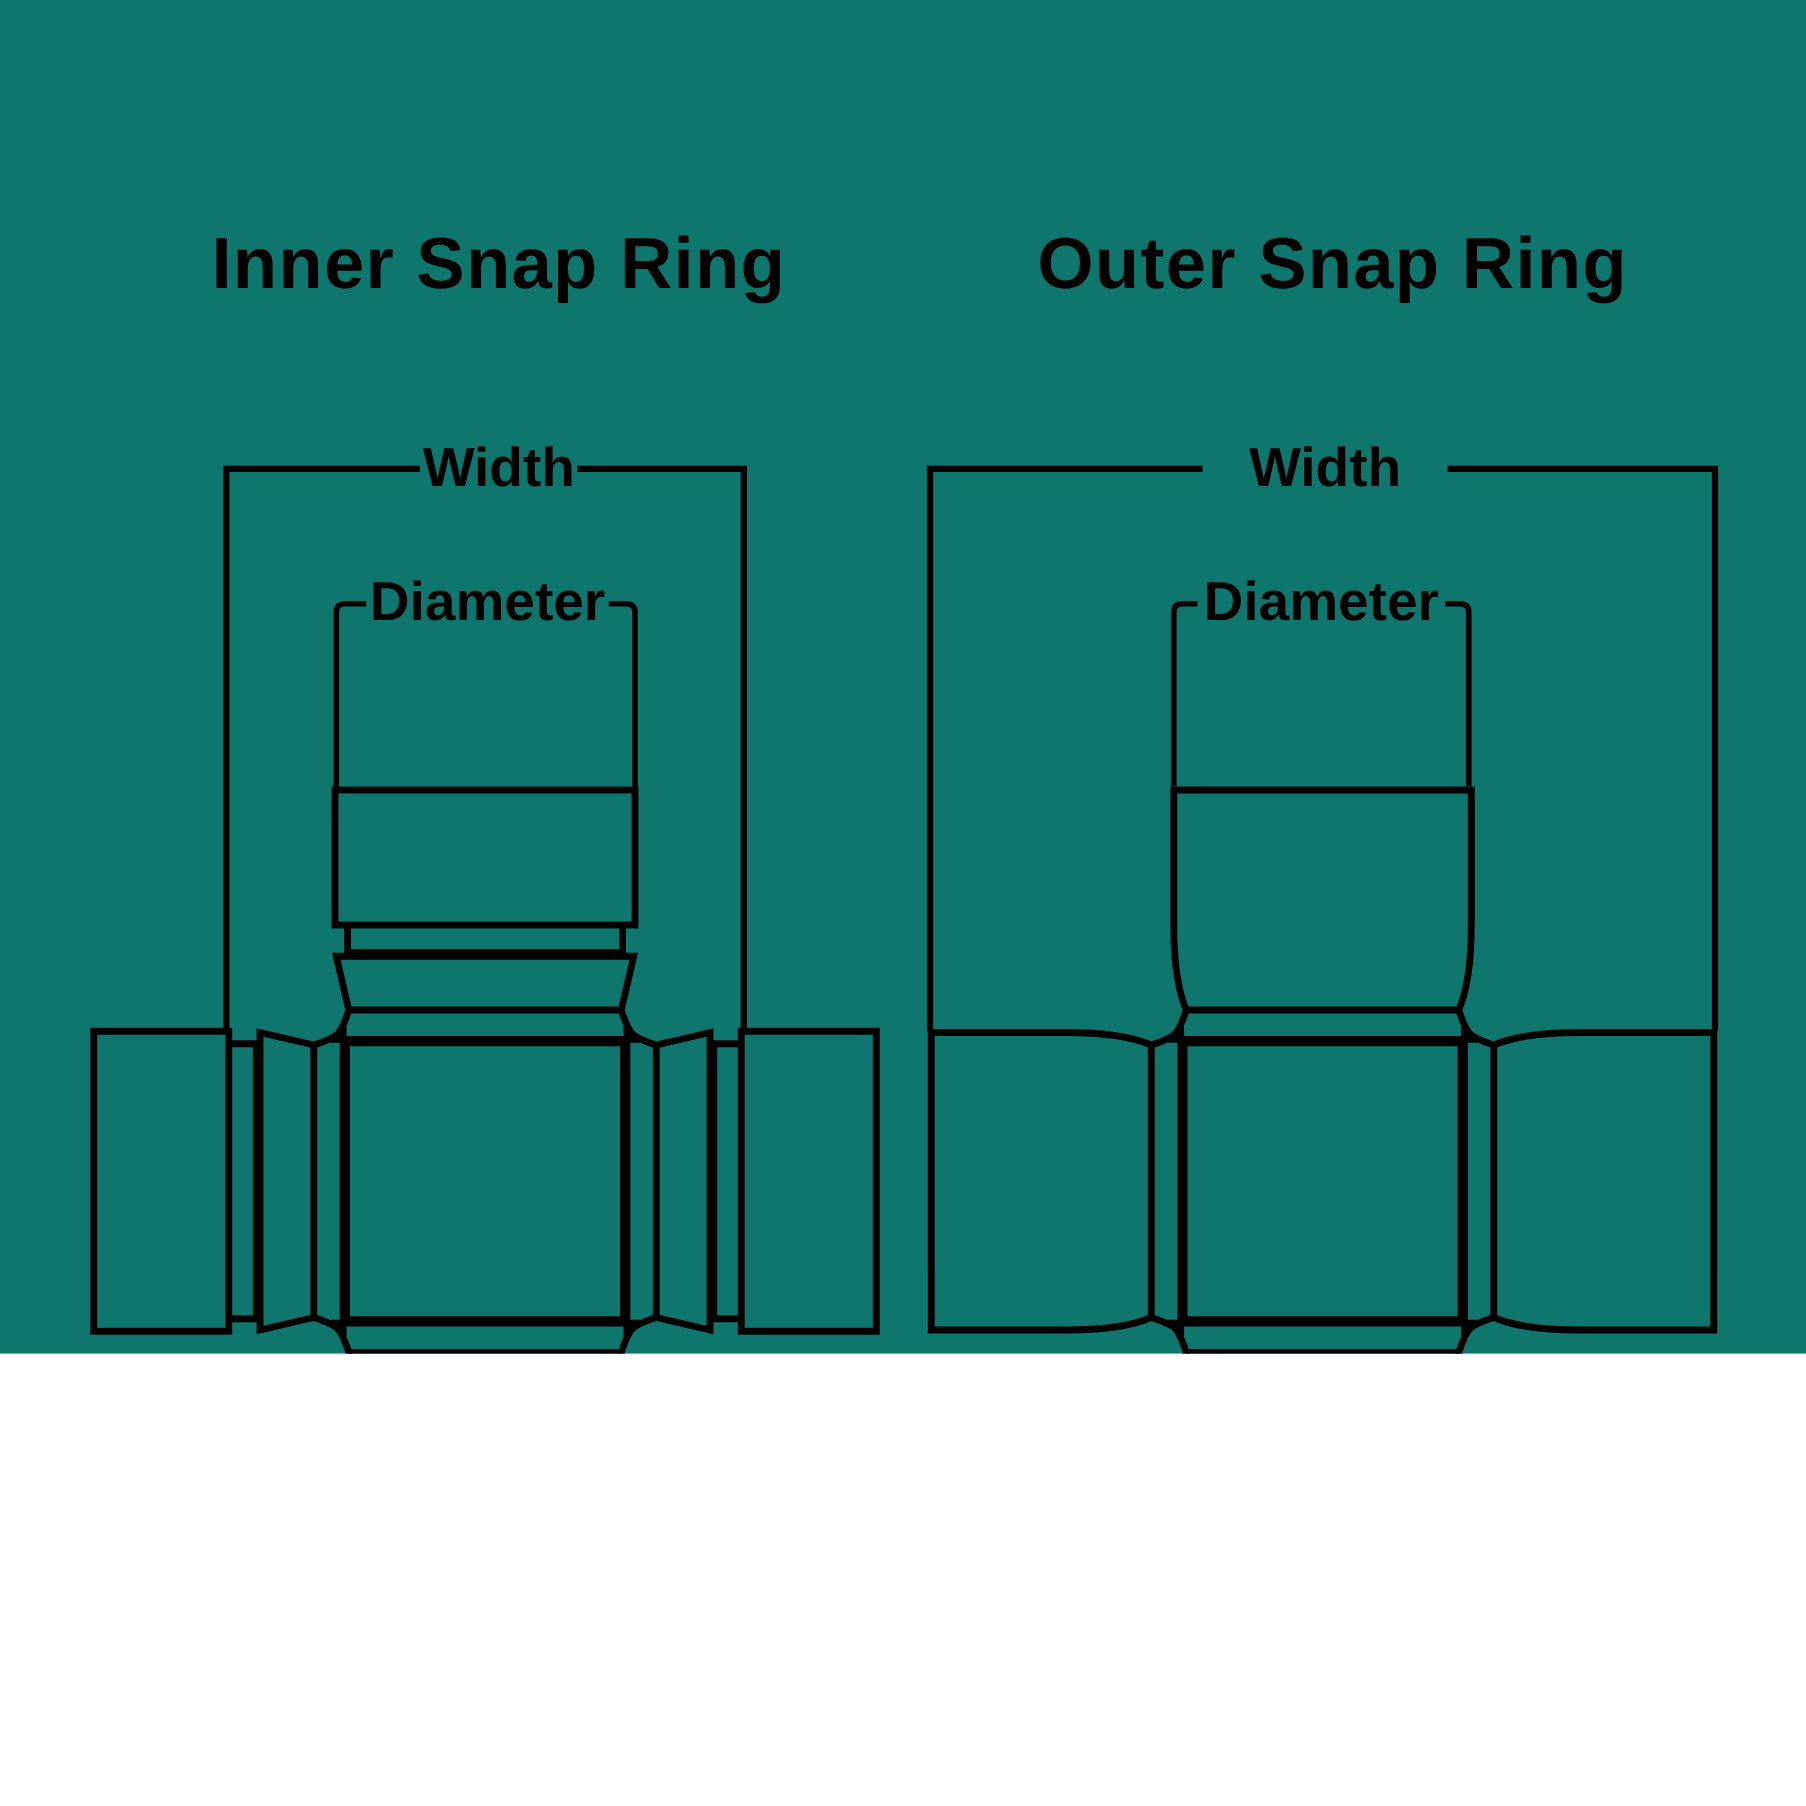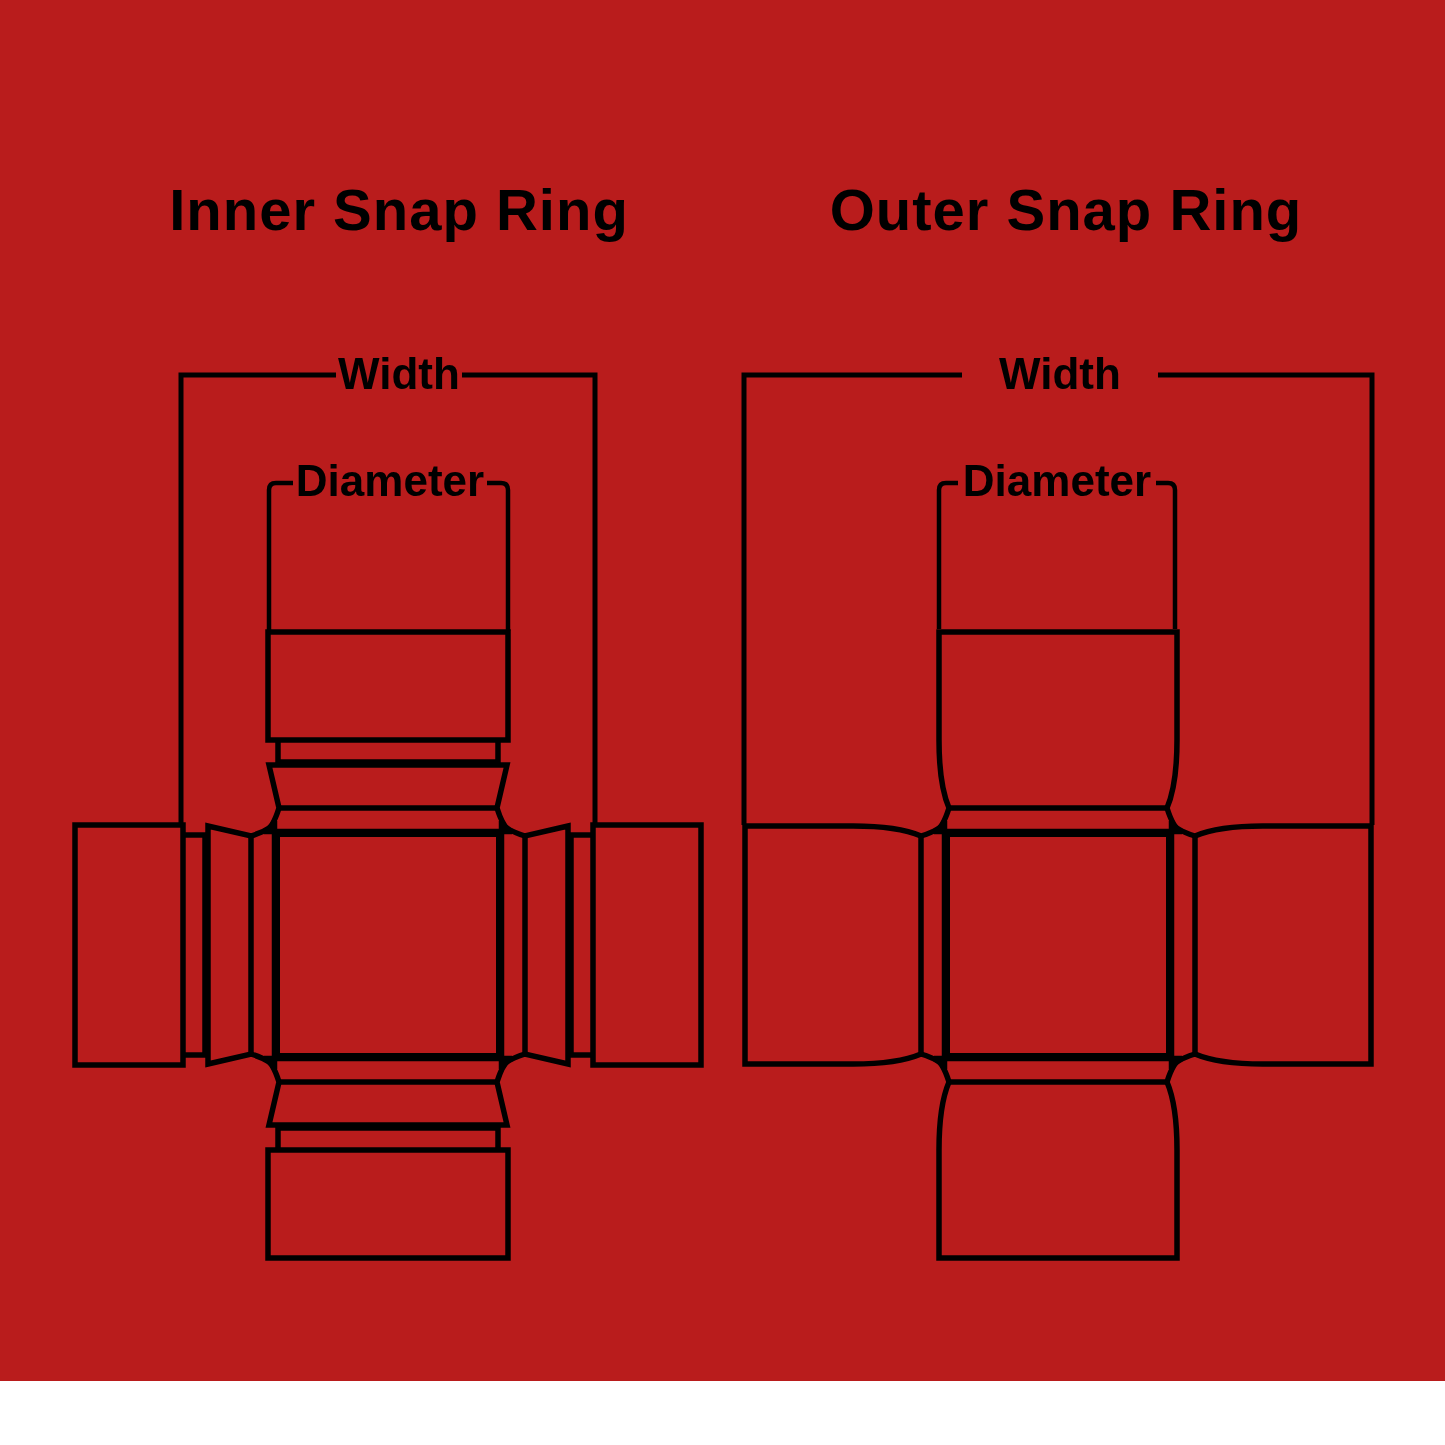--- a/index.html
+++ b/index.html
@@ -1,19 +1,19 @@
 <!DOCTYPE html>
 <html><head>
 <meta charset="utf-8">
 <style>
   html,body{margin:0;padding:0;background:#ffffff;}
   .page{
     position:relative;
-    width:1445px;height:1381px;
-    background:#b91c1c;
+    width:1445px;height:1083px;
+    background:#0f766e;
     overflow:hidden;
     font-family:"Liberation Sans","DejaVu Sans",sans-serif;
   }
   svg.diagram-canvas{position:absolute;left:0;top:0;width:1445px;height:1445px;display:block;}
   .shapes{stroke:#000000;fill:none;stroke-linecap:butt;stroke-linejoin:miter;}
   .part{stroke-width:5.5;}
   .square{stroke-width:6;}
   .dim{stroke-width:5;}
   .dim-thin{stroke-width:4.5;}
   .labels{fill:#000000;}

